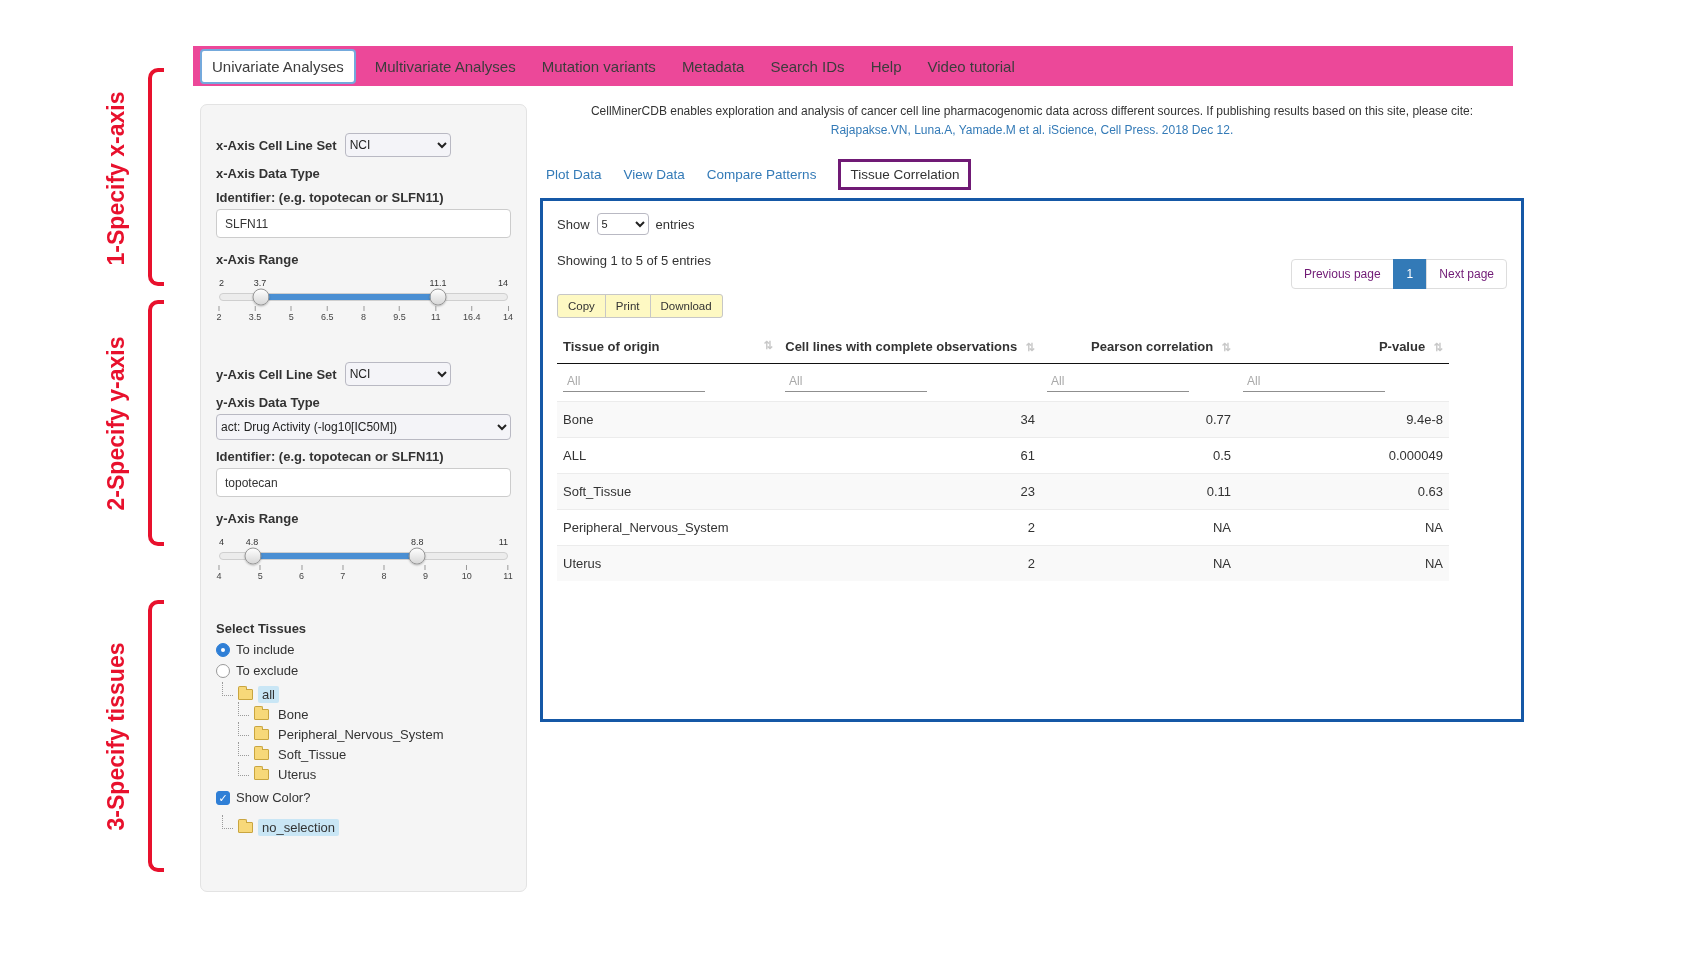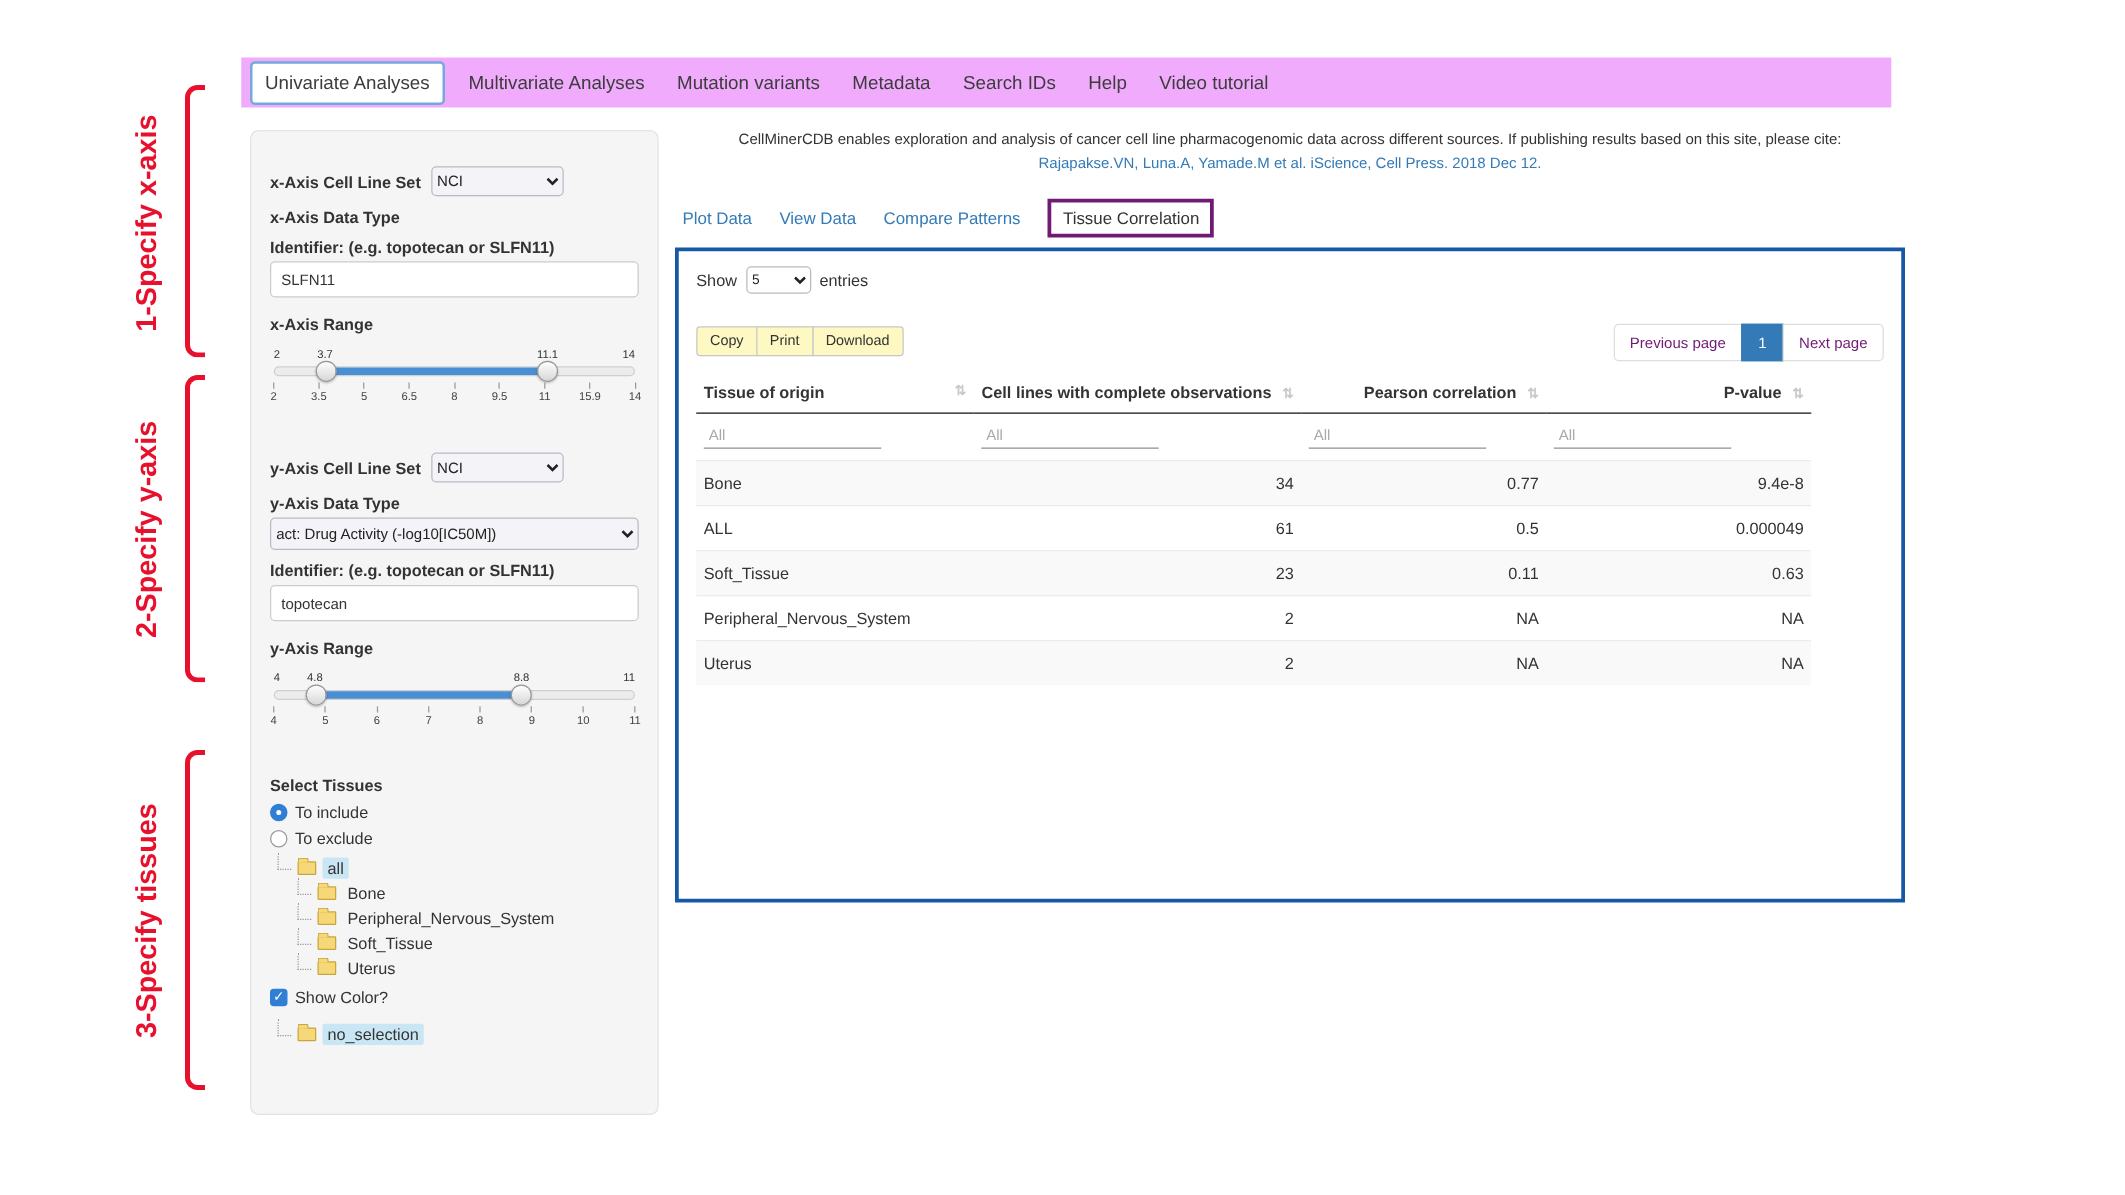--- a/index.html
+++ b/index.html
@@ -5,21 +5,21 @@
   * { box-sizing: border-box; margin: 0; padding: 0; }
   body { font-family: "Liberation Sans", sans-serif; background: #fff; }
   .page { position: relative; width: 1700px; height: 956px; background: #fff; overflow: hidden; }
 
   
   .vwrap { position: absolute; width: 34px; display: flex; align-items: center; justify-content: center; }
   .vwrap > span { transform: rotate(-90deg); white-space: nowrap; color: #e8112d; font-size: 23px; font-weight: bold; }
   .bracket { position: absolute; left: 148px; width: 16px; border: 4px solid #e8112d; border-right: none; border-radius: 10px 0 0 10px; }
 
   
-  .navbar { position: absolute; left: 193px; top: 46px; width: 1320px; height: 40px; background: #f0abfc; display: flex; align-items: center; font-size: 15px; color: #3c3c3c; }
+  .navbar { position: absolute; left: 193px; top: 46px; width: 1320px; height: 40px; background: #ec4899; display: flex; align-items: center; font-size: 15px; color: #3c3c3c; }
   .nav-tab { padding: 0 13px; white-space: nowrap; cursor: pointer; }
   .nav-tab.active { background: #fff; border: 2px solid #74a9dc; border-radius: 4px; padding: 7px 10px; margin-left: 7px; margin-right: 6px; }
 
   
   .sidebar { position: absolute; left: 200px; top: 104px; width: 327px; height: 788px; background: #f5f5f5; border: 1px solid #e3e3e3; border-radius: 7px; padding: 28px 15px; font-size: 13px; color: #333; }
   .lbl { font-weight: bold; margin: 9px 0 4px; }
   .inline-row { display: flex; align-items: center; gap: 8px; }
   .inline-row .lbl { margin: 0; }
   select { border: 1px solid #b9b9c3; border-radius: 4px; background: #f4f4f8; font-size: 12px; color: #222; font-family: "Liberation Sans", sans-serif; }
   select.small { height: 24px; width: 106px; }
@@ -160,21 +160,21 @@
         <div class="tick" style="left:50%;">
             <span>8</span>
           </div>
         <div class="tick" style="left:62.5%;">
             <span>9.5</span>
           </div>
         <div class="tick" style="left:75%;">
             <span>11</span>
           </div>
         <div class="tick" style="left:87.5%;">
-            <span>15.9</span>
+            <span>16.4</span>
           </div>
         <div class="tick" style="left:100%;">
             <span>14</span>
           </div>
       </div>
     </div>
 
     <div class="inline-row" style="margin-top:30px;">
       <div class="lbl">y-Axis Cell Line Set</div>
       <select class="small">
@@ -300,20 +300,21 @@
     <div class="data-panel">
 
       <div class="show-row">
         <span>Show</span>
         <select class="show-select">
           <option>5</option>
         </select>
         <span>entries</span>
       </div>
 
+      <div class="showing-text">Showing 1 to 5 of 5 entries</div>
 
       <div class="pagination">
         <button class="pg-btn prev">Previous page</button>
         <button class="pg-current">1</button>
         <button class="pg-btn next">Next page</button>
       </div>
 
       <div class="btn-row">
         <button class="sm-btn">Copy</button>
         <button class="sm-btn">Print</button>

